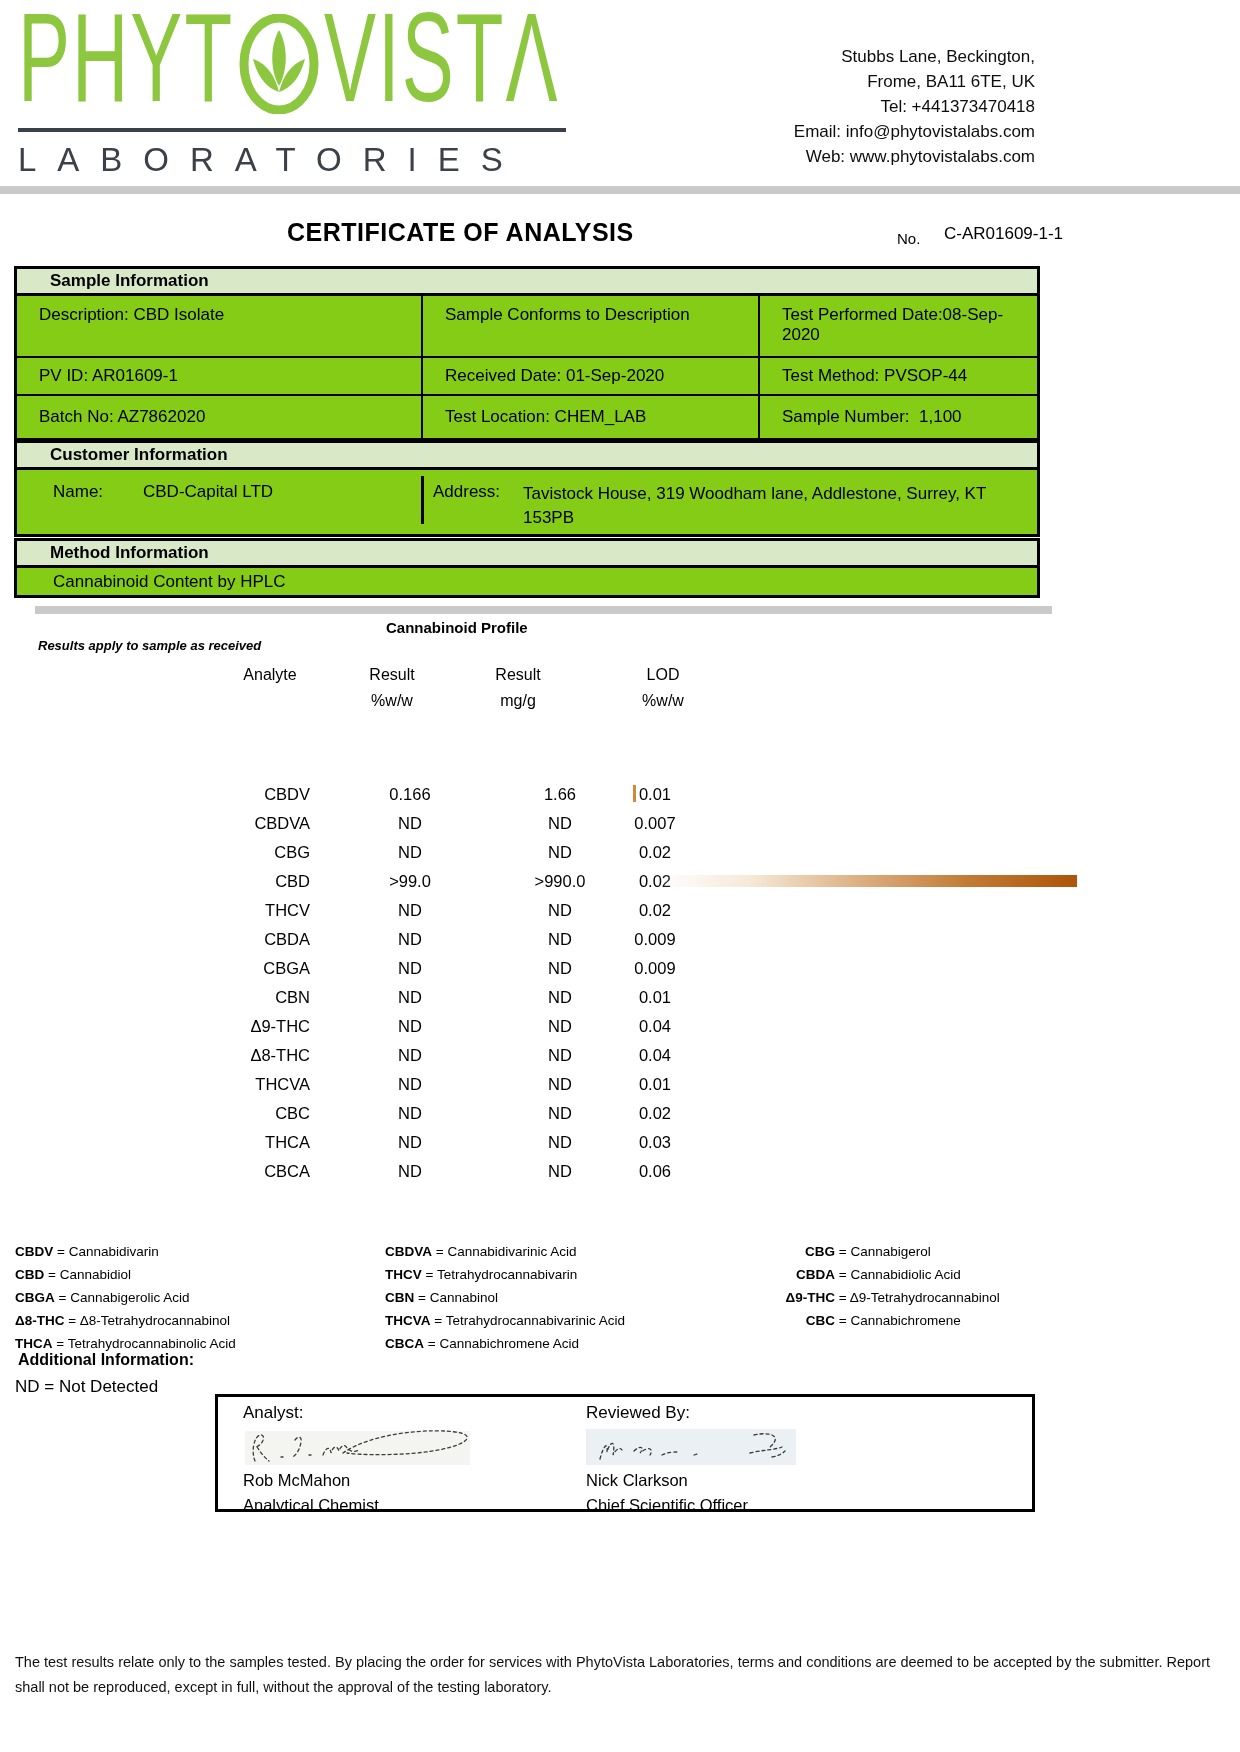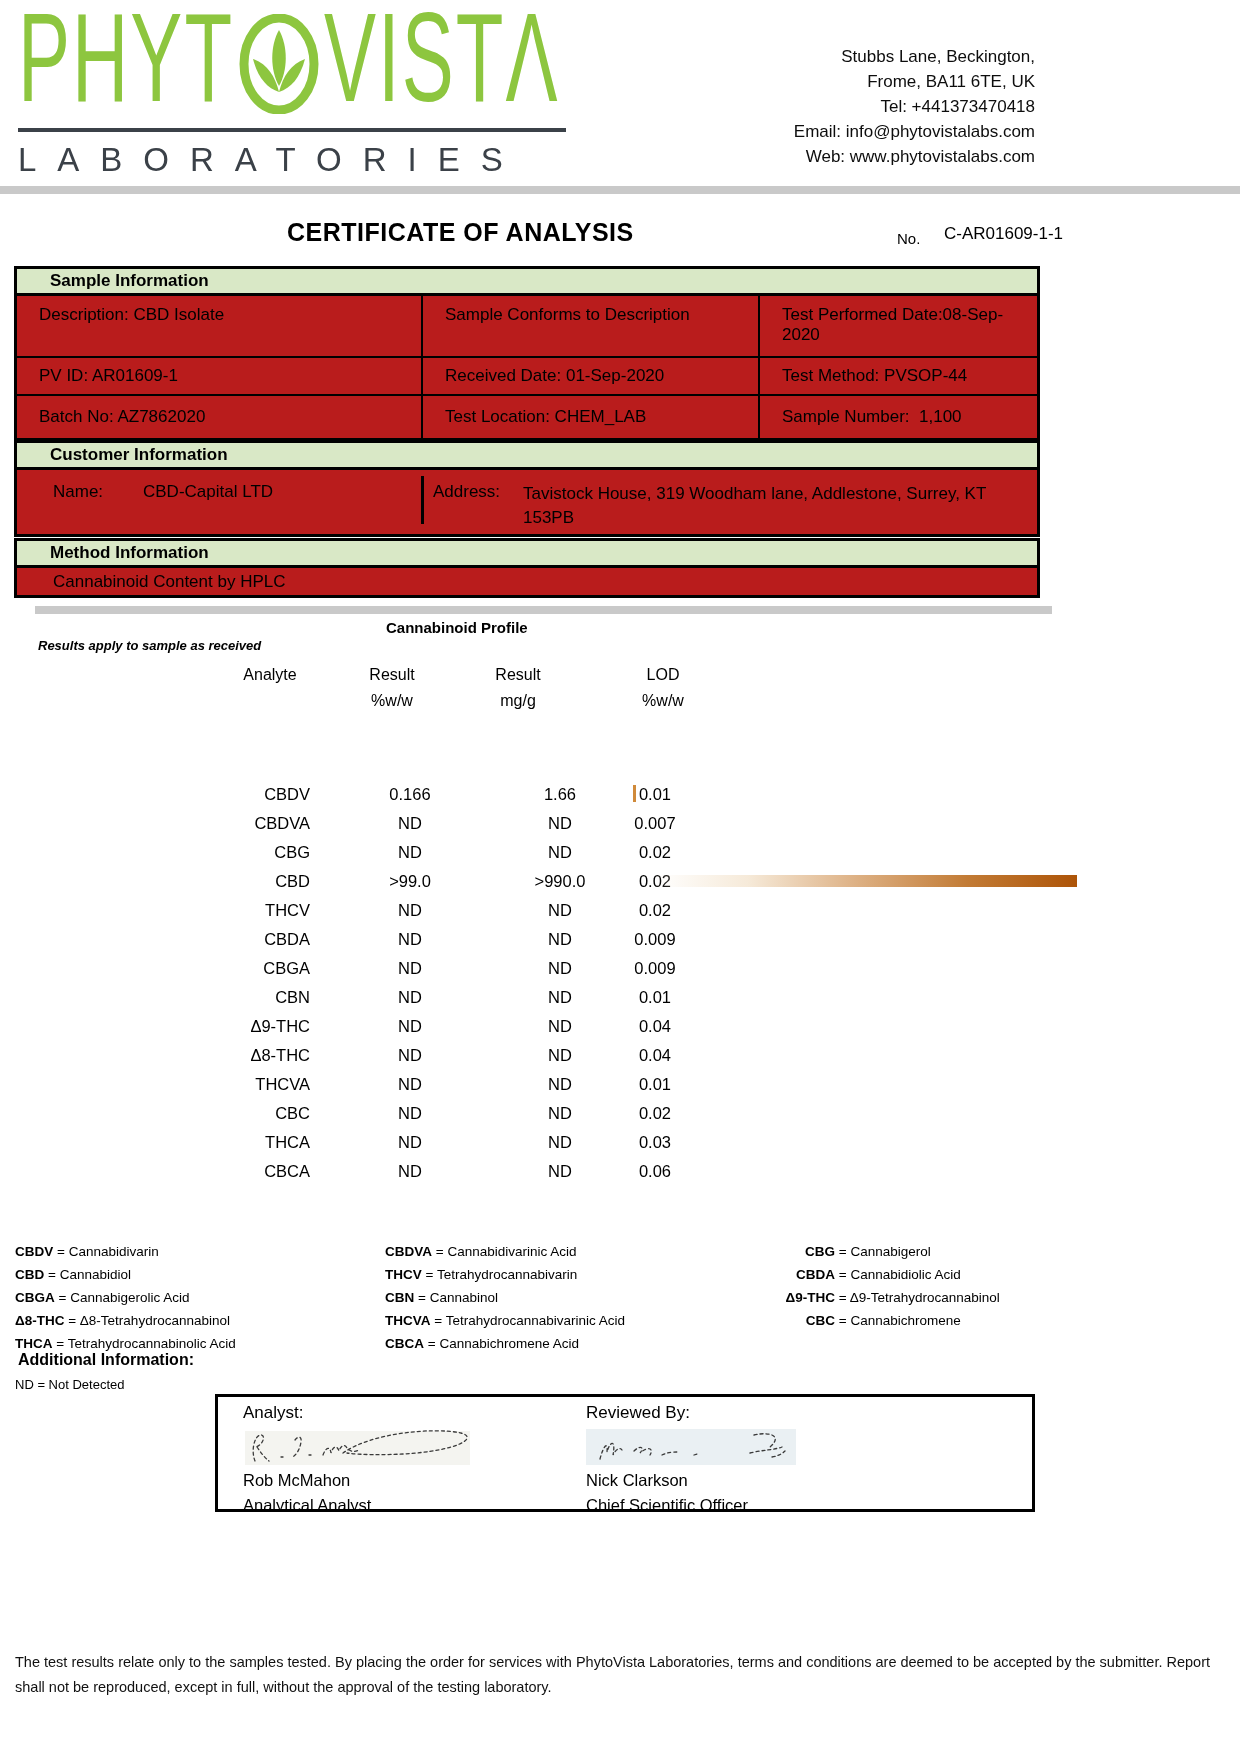--- a/index.html
+++ b/index.html
@@ -23,21 +23,21 @@
   .graybar { position:absolute; background:var(--gray); height:8px; }
   .gb1 { top:186px; left:0; width:1240px; }
   .gb2 { top:606px; left:35px; width:1017px; }
 
   
   .cert-title { position:absolute; top:218px; left:287px; font-size:25px; font-weight:bold; letter-spacing:0.5px; }
   .no-label { position:absolute; top:230px; left:897px; font-size:15px; }
   .no-value { position:absolute; top:224px; left:944px; font-size:17px; }
 
   
-  .box { position:absolute; left:14px; width:1026px; border:3px solid #000; background:#b91c1c; }
+  .box { position:absolute; left:14px; width:1026px; border:3px solid #000; background:#84cc16; }
   .greenbar { background:var(--bar-green); border-bottom:3px solid #000; height:27px;
               padding-left:33px; font-size:17px; font-weight:bold; display:flex; align-items:center; }
   .box-sample { top:266px; }
   .sgrid { display:grid; grid-template-columns:406px 337px 277px; grid-template-rows:62px 38px 42px; }
   .scell { border-right:2px solid #000; border-bottom:2px solid #000; font-size:17px;
            padding:0 10px 0 22px; display:flex; align-items:center; white-space:pre-wrap; }
   .scell:nth-child(3n) { border-right:none; }
   .scell:nth-child(n+7) { border-bottom:none; }
   .scell:nth-child(-n+3) { align-items:flex-start; padding-top:9px; }
 
@@ -66,21 +66,21 @@
   .tick { position:absolute; left:523px; top:5px; width:3px; height:17px; background:var(--tick); }
   .gradbar { position:absolute; left:545px; top:8px; width:422px; height:12px;
              background:linear-gradient(90deg, rgba(255,255,255,0) 0%, #f6ead9 22%, #ddb083 48%, #c27b35 74%, var(--grad-end) 100%); }
 
   
   .legend-col { position:absolute; top:1240px; font-size:13.5px; line-height:23px; }
   .lc1 { left:15px; } .lc2 { left:385px; } .lc3 { left:735px; }
   .lc3 .li b { display:inline-block; min-width:100px; text-align:right; }
 
   .addl-h { position:absolute; top:1351px; left:18px; font-size:16px; font-weight:bold; }
-  .addl-n { position:absolute; top:1377px; left:15px; font-size:13px; }
+  .addl-n { position:absolute; top:1377px; left:15px; font-size:17px; }
 
   
   .sigbox { position:absolute; top:1394px; left:215px; width:820px; height:118px; border:3px solid #000;
             display:grid; grid-template-columns:343px auto; padding:6px 0 0 25px; overflow:hidden; }
   .sigcol { display:flex; flex-direction:column; }
   .sig-label { font-size:17px; margin-bottom:2px; }
   .sig-img { height:44px; }
   .sig-name { font-size:16.5px; margin-top:2px; }
   .sig-role { font-size:16.5px; margin-top:6px; }
 
@@ -298,21 +298,21 @@
             <path d="M12 36 C8 26 11 12 17 10 C23 9 21 19 13 22 M14 22 C18 28 22 33 26 36"></path>
             <path d="M38 32 l2 0"></path>
             <path d="M52 15 c3 -4 7 -4 6 2 c-1 7 -5 14 -9 15"></path>
             <path d="M66 30 l2 0"></path>
             <path d="M80 30 c3 -8 7 -9 8 -2 c2 -7 6 -8 8 -2 c2 -6 6 -7 8 -3 c3 4 8 4 12 2"></path>
             <path d="M100 28 C128 8 190 2 218 8 C236 13 214 26 160 29 C140 30 118 30 104 28"></path>
           </g>
         </svg>
       </div>
       <div class="sig-name">Rob McMahon</div>
-      <div class="sig-role">Analytical Analyst</div>
+      <div class="sig-role">Analytical Chemist</div>
     </div>
     <div class="sigcol">
       <div class="sig-label">Reviewed By:</div>
       <div class="sig-img">
         <svg width="220" height="44" viewBox="0 0 220 44">
           <rect x="0" y="4" width="210" height="36" fill="#eaf0f3"></rect>
           <g fill="none" stroke="#3a3a3a" stroke-width="1.3" stroke-dasharray="3,3" stroke-linecap="round">
             <path d="M14 34 C17 22 22 15 21 27 C24 16 30 14 27 30 C30 24 34 22 36 25"></path>
             <path d="M48 26 c6 -6 11 -4 6 2 c8 -7 14 -5 10 2"></path>
             <path d="M76 30 c6 -3 12 -3 16 -3"></path>

